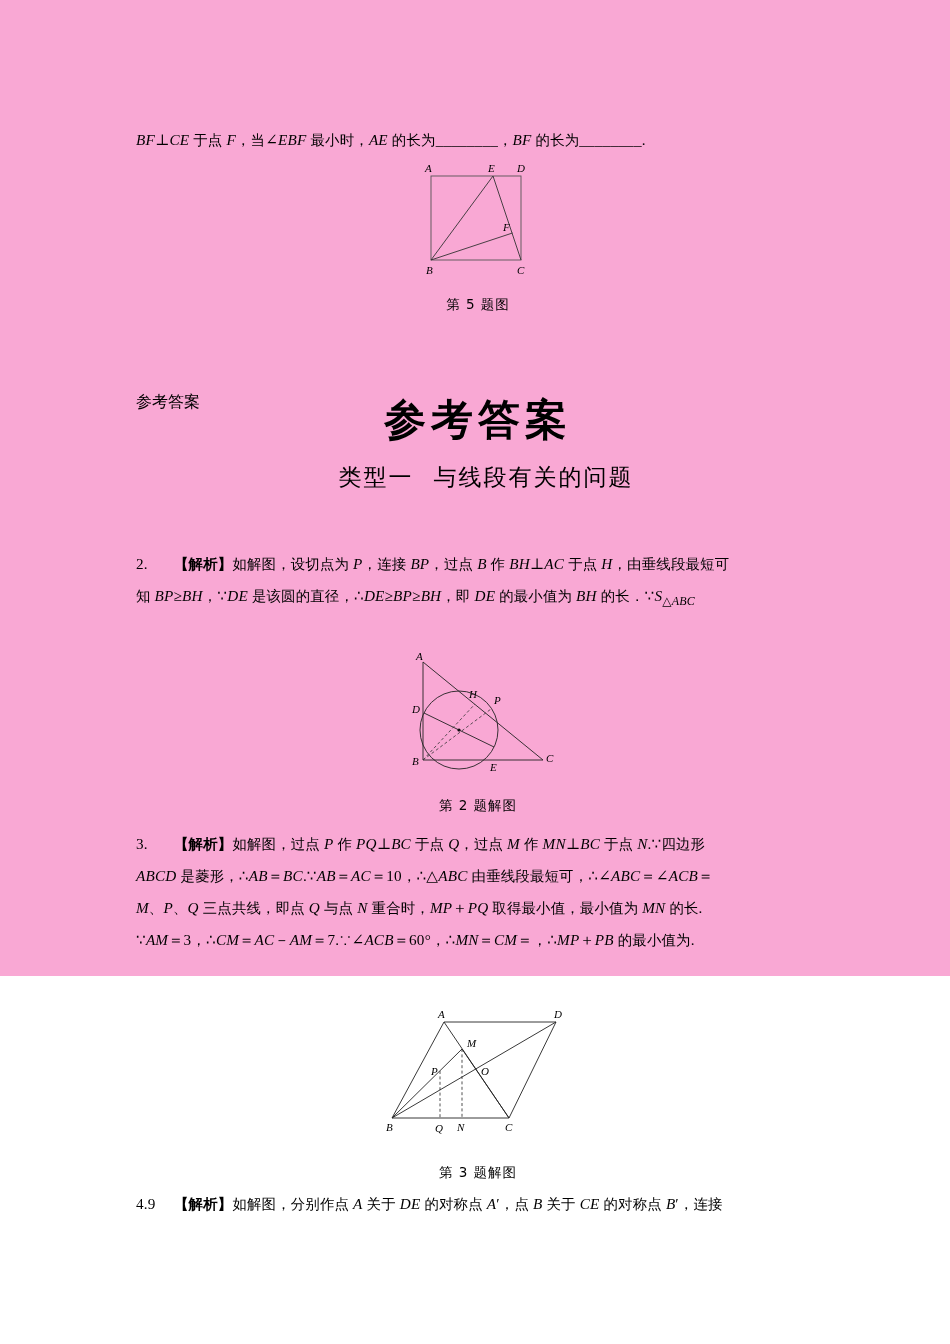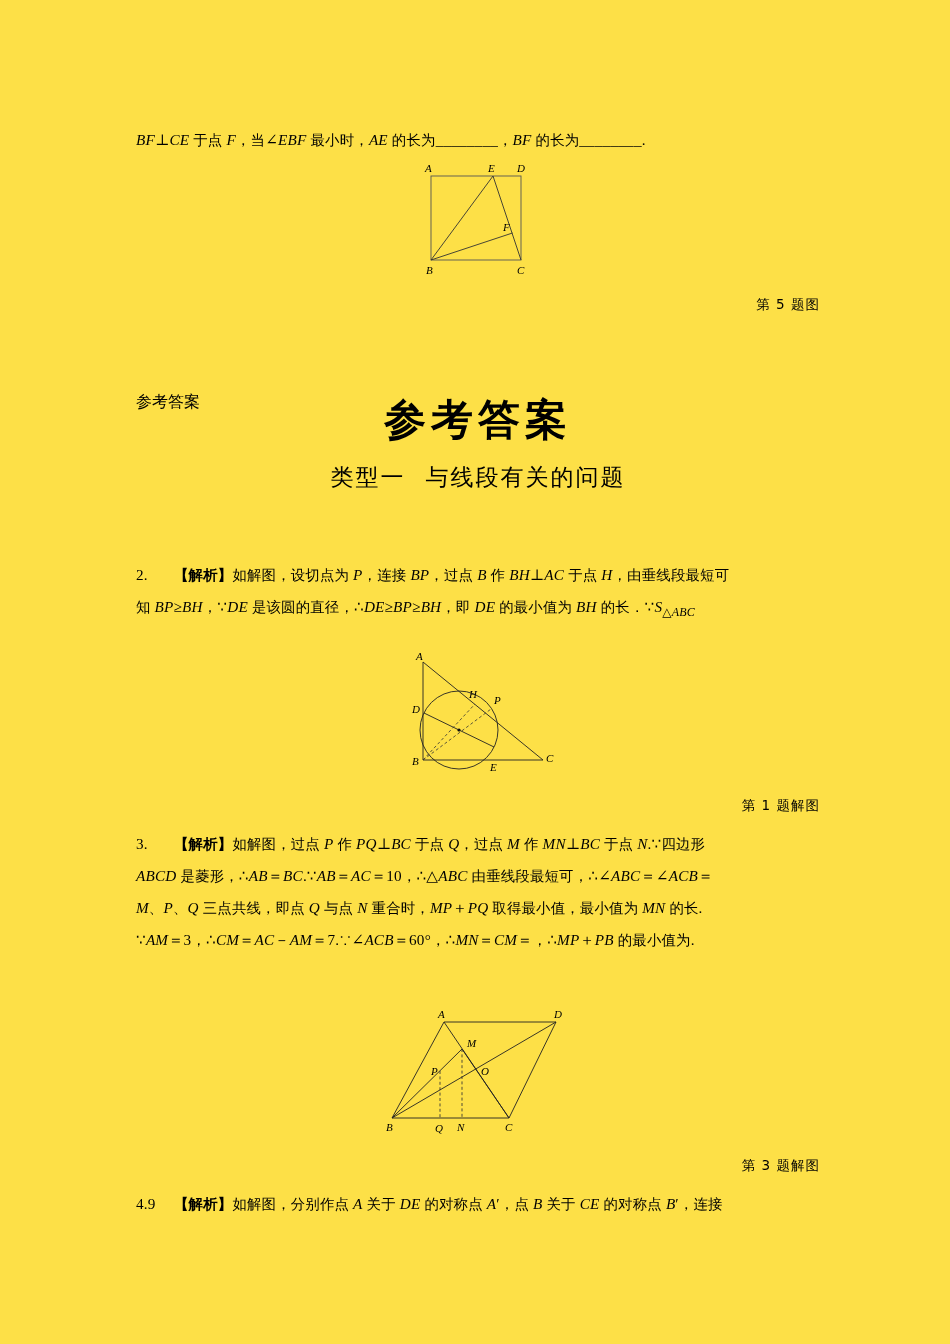--- a/index.html
+++ b/index.html
@@ -12,41 +12,41 @@
     height: 1344px;
     position: relative;
     font-family: "Liberation Serif", "DejaVu Serif", serif;
     color: #000000;
     overflow: hidden;
   }
   .page {
     position: absolute;
     left: 0; top: 0;
     width: 950px;
-    height: 1344px;
-    background: #fde047;
+    height: 976px;
+    background: #f9a8d4;
   }
 
   
   .para {
     font-size: 15.2px;
     line-height: 31px;
     text-align: justify;
     letter-spacing: 0.2px;
     margin: 0;
   }
   .para.first-line { text-align: left; }
   .it { font-style: italic; font-family: "Liberation Serif", serif; }
   .cn { font-style: normal; font-family: "DejaVu Sans", "Liberation Sans", sans-serif; font-size: 14.4px; }
   .bold-cn { font-weight: bold; font-family: "DejaVu Sans", "Liberation Sans", sans-serif; font-size: 14.4px;}
   sub.sml { font-size: 12px; font-style: italic; }
 
   
   .fig-caption {
-    text-align: right;
+    text-align: center;
     font-size: 13.5px;
     font-family: "DejaVu Sans", "Liberation Sans", sans-serif;
     letter-spacing: 1px;
   }
 
   
   .answers-title {
     text-align: center;
     font-size: 42px;
     font-weight: bold;
@@ -105,26 +105,26 @@
         <text class="lbl" x="13" y="116">B</text>
         <text class="lbl" x="104" y="116">C</text>
       </svg>
     </div>
     <div class="fig-caption" style="margin-top:14px;">第 5 题图</div>
   </div>
 
   <div class="abs" style="left:136px; top:392px; width:684px;">参考答案</div>
   <div class="abs answers-title" style="left:136px; top:392px; width:684px;">参考答案</div>
 
-  <div class="abs type-title" style="left:136px; top:462px; width:684px;">
+  <div class="abs type-title" style="left:144px; top:462px; width:684px;">
     <span>类型一</span><span class="gap"></span><span>与线段有关的问题</span>
   </div>
 
 
-  <div class="abs" style="left:136px; top:548px; width:690px;margin-top:11px;">
+  <div class="abs" style="left:136px; top:548px; width:690px;">
     <div class="para first-line">
       <span class="numlead" style="width:38px;">2.</span><span class="bold-cn">【解析】</span><span class="cn">如解图，设切点为</span> <span class="it">P</span><span class="cn">，连接</span> <span class="it">BP</span><span class="cn">，过点</span> <span class="it">B</span> <span class="cn">作</span> <span class="it">BH</span>⊥<span class="it">AC</span> <span class="cn">于点</span> <span class="it">H</span><span class="cn">，由垂线段最短可</span>
     </div>
     <div class="para">
       <span class="cn">知</span> <span class="it">BP</span>≥<span class="it">BH</span><span class="cn">，</span>∵<span class="it">DE</span> <span class="cn">是该圆的直径，</span>∴<span class="it">DE</span>≥<span class="it">BP</span>≥<span class="it">BH</span><span class="cn">，即</span> <span class="it">DE</span> <span class="cn">的最小值为</span> <span class="it">BH</span> <span class="cn">的长．</span>∵<span class="it">S</span><sub class="sml">△<span class="it">ABC</span></sub>
     </div>
   </div>
 
   <div class="abs" style="left:136px; top:652px; width:684px;">
     <div class="fig-wrap">
@@ -145,21 +145,21 @@
 
         <text class="lbl" x="25" y="8">A</text>
         <text class="lbl" x="78" y="46">H</text>
         <text class="lbl" x="103" y="52">P</text>
         <text class="lbl" x="21" y="61">D</text>
         <text class="lbl" x="21" y="113">B</text>
         <text class="lbl" x="99" y="119">E</text>
         <text class="lbl" x="155" y="110">C</text>
       </svg>
     </div>
-    <div class="fig-caption" style="margin-top:6px;">第 1 题解图</div>
+    <div class="fig-caption" style="margin-top:6px;">第 2 题解图</div>
   </div>
 
   <div class="abs" style="left:136px; top:828px; width:690px;">
     <div class="para first-line">
       <span class="numlead" style="width:38px;">3.</span><span class="bold-cn">【解析】</span><span class="cn">如解图，过点</span> <span class="it">P</span> <span class="cn">作</span> <span class="it">PQ</span>⊥<span class="it">BC</span> <span class="cn">于点</span> <span class="it">Q</span><span class="cn">，过点</span> <span class="it">M</span> <span class="cn">作</span> <span class="it">MN</span>⊥<span class="it">BC</span> <span class="cn">于点</span> <span class="it">N</span>.∵<span class="cn">四边形</span>
     </div>
     <div class="para">
       <span class="it">ABCD</span> <span class="cn">是菱形，</span>∴<span class="it">AB</span>＝<span class="it">BC</span>.∵<span class="it">AB</span>＝<span class="it">AC</span>＝10<span class="cn">，</span>∴△<span class="it">ABC</span> <span class="cn">由垂线段最短可，</span>∴∠<span class="it">ABC</span>＝∠<span class="it">ACB</span>＝
     </div>
     <div class="para">
@@ -192,21 +192,21 @@
         <text class="lbl" x="178" y="13">D</text>
         <text class="lbl" x="91" y="42">M</text>
         <text class="lbl" x="105" y="70">O</text>
         <text class="lbl" x="55" y="70">P</text>
         <text class="lbl" x="10" y="126">B</text>
         <text class="lbl" x="59" y="127">Q</text>
         <text class="lbl" x="81" y="126">N</text>
         <text class="lbl" x="129" y="126">C</text>
       </svg>
     </div>
-    <div class="fig-caption" style="margin-top:13px;">第 3 题解图</div>
+    <div class="fig-caption" style="margin-top:20px;">第 3 题解图</div>
   </div>
 
   <div class="abs" style="left:136px; top:1188px; width:690px;">
     <div class="para first-line">
       <span class="numlead" style="width:38px;"><span>4.</span><span>9</span></span><span class="bold-cn">【解析】</span><span class="cn">如解图，分别作点</span> <span class="it">A</span> <span class="cn">关于</span> <span class="it">DE</span> <span class="cn">的对称点</span> <span class="it">A</span>′<span class="cn">，点</span> <span class="it">B</span> <span class="cn">关于</span> <span class="it">CE</span> <span class="cn">的对称点</span> <span class="it">B</span>′<span class="cn">，连接</span>
     </div>
   </div>
 
 </div>
 

